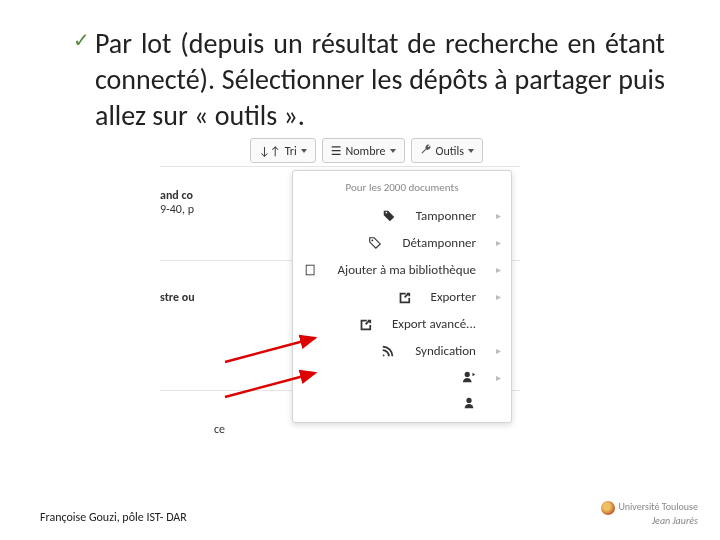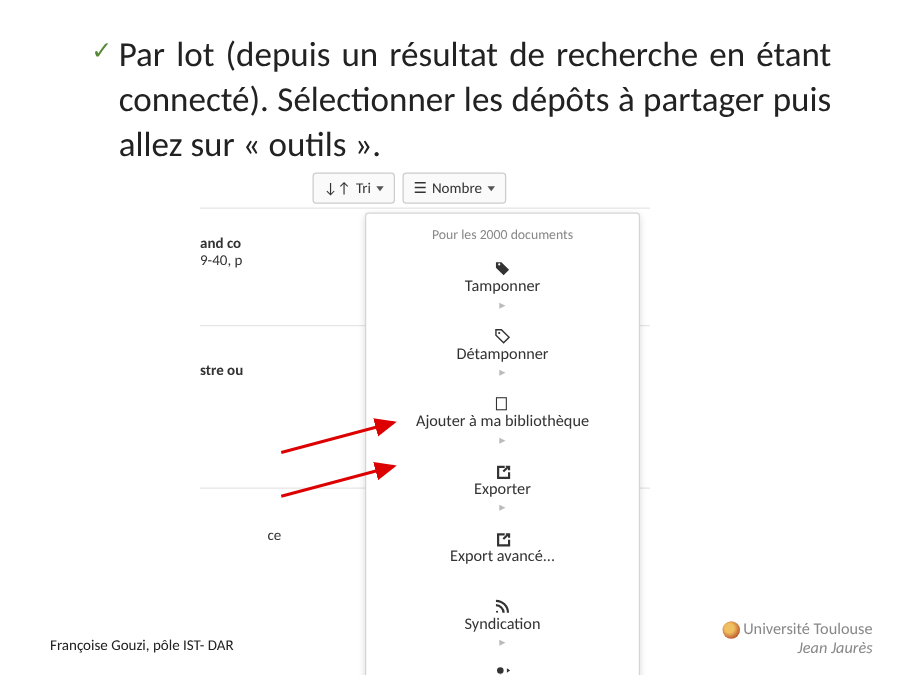--- a/index.html
+++ b/index.html
@@ -82,25 +82,24 @@
   .dd-header {
     font-size: 11px;
     color: #888;
     padding: 4px 12px 8px 12px;
     text-align: center;
   }
   .dd-item {
     display: flex;
     align-items: center;
     justify-content: flex-end;
-    gap: 0;
+    gap: 20px;
     padding: 6px 10px;
     font-size: 13px;
     color: #333;
-    flex-direction: column;
   }
   .dd-item .label { text-align: right; }
   .dd-item .chev {
     color: #bbb;
     font-size: 10px;
   }
   .dd-icon {
     width: 14px; height: 14px;
     display: inline-flex;
     align-items: center;
@@ -114,21 +113,21 @@
     position: absolute;
     left: 40px;
     bottom: 16px;
     font-size: 12px;
     color: #222;
   }
   .logo {
     position: absolute;
     right: 22px;
     bottom: 14px;
-    font-size: 13px;
+    font-size: 10px;
     color: #888;
     text-align: right;
     line-height: 1.1;
   }
   .logo .dot {
     display:inline-block;width:14px;height:14px;border-radius:50%;
     background: radial-gradient(circle at 40% 40%, #f0c060 30%, #c06030 70%);
     vertical-align: middle; margin-right:3px;
   }
 </style>
@@ -159,20 +158,29 @@
 
   <div class="toolbar">
     <div class="tb-btn">
       <span>↓↑</span>
       <span>Tri</span>
       <span class="caret"></span>
     </div>
     <div class="tb-btn">
       <span>☰</span>
       <span>Nombre</span>
+      <span class="caret"></span>
+    </div>
+    <div class="tb-btn">
+      <span>
+        <svg width="12" height="12" viewBox="0 0 16 16">
+            <path fill="#555" d="M13.7 3.3a4 4 0 0 1-5.2 5.2L3 14l-1-1 5.5-5.5a4 4 0 0 1 5.2-5.2l-2.5 2.5 1 1 2.5-2.5z"></path>
+          </svg>
+      </span>
+      <span>Outils</span>
       <span class="caret"></span>
     </div>
   </div>
 
   <div class="dropdown">
     <div class="dd-header">Pour les 2000 documents</div>
 
     <div class="dd-item">
       <span class="dd-icon">
           <svg width="14" height="14" viewBox="0 0 16 16">

